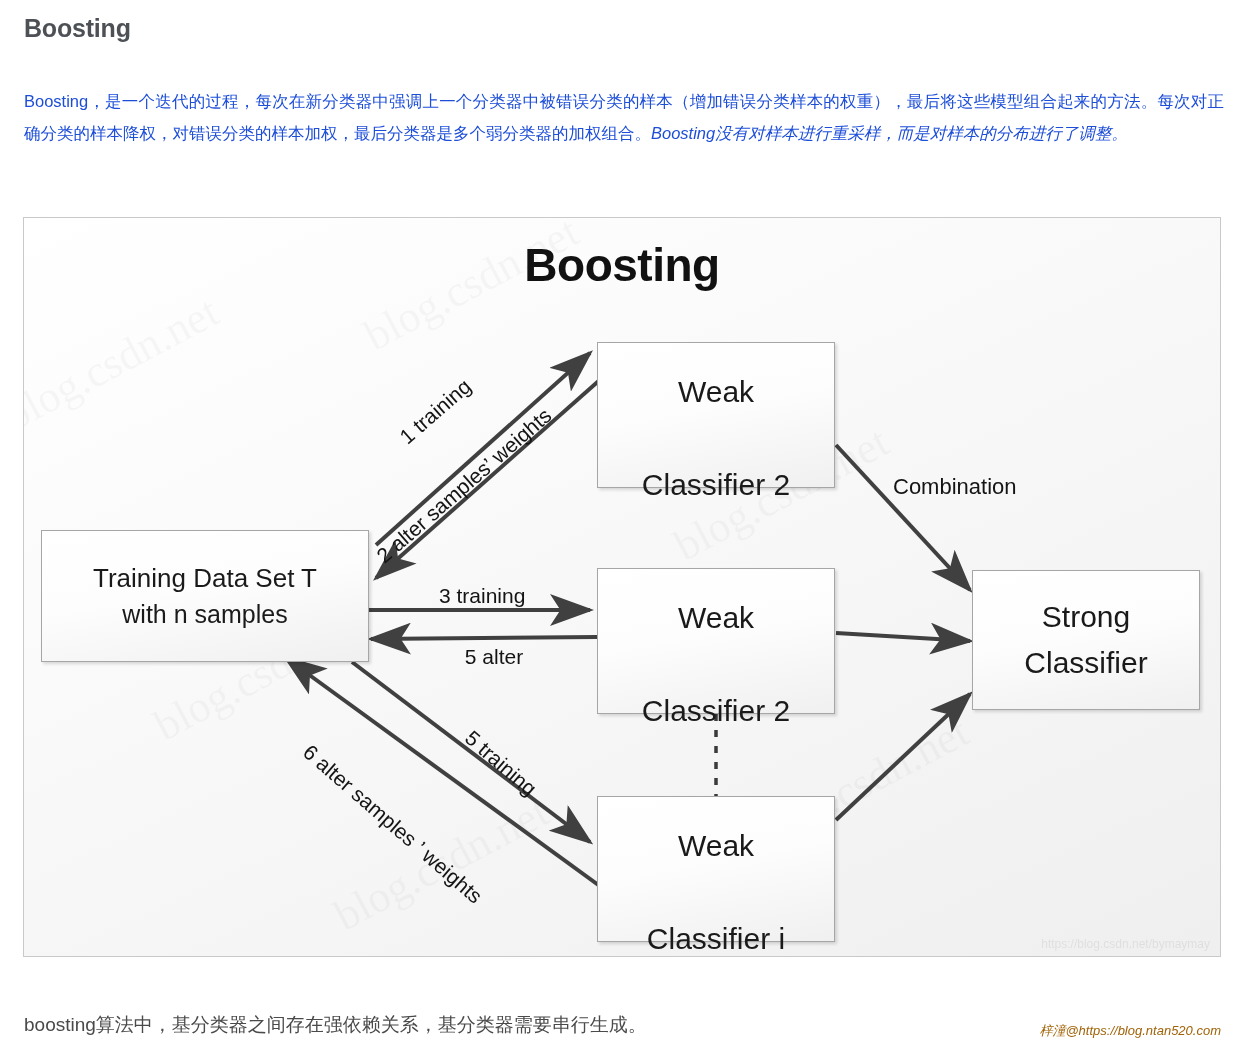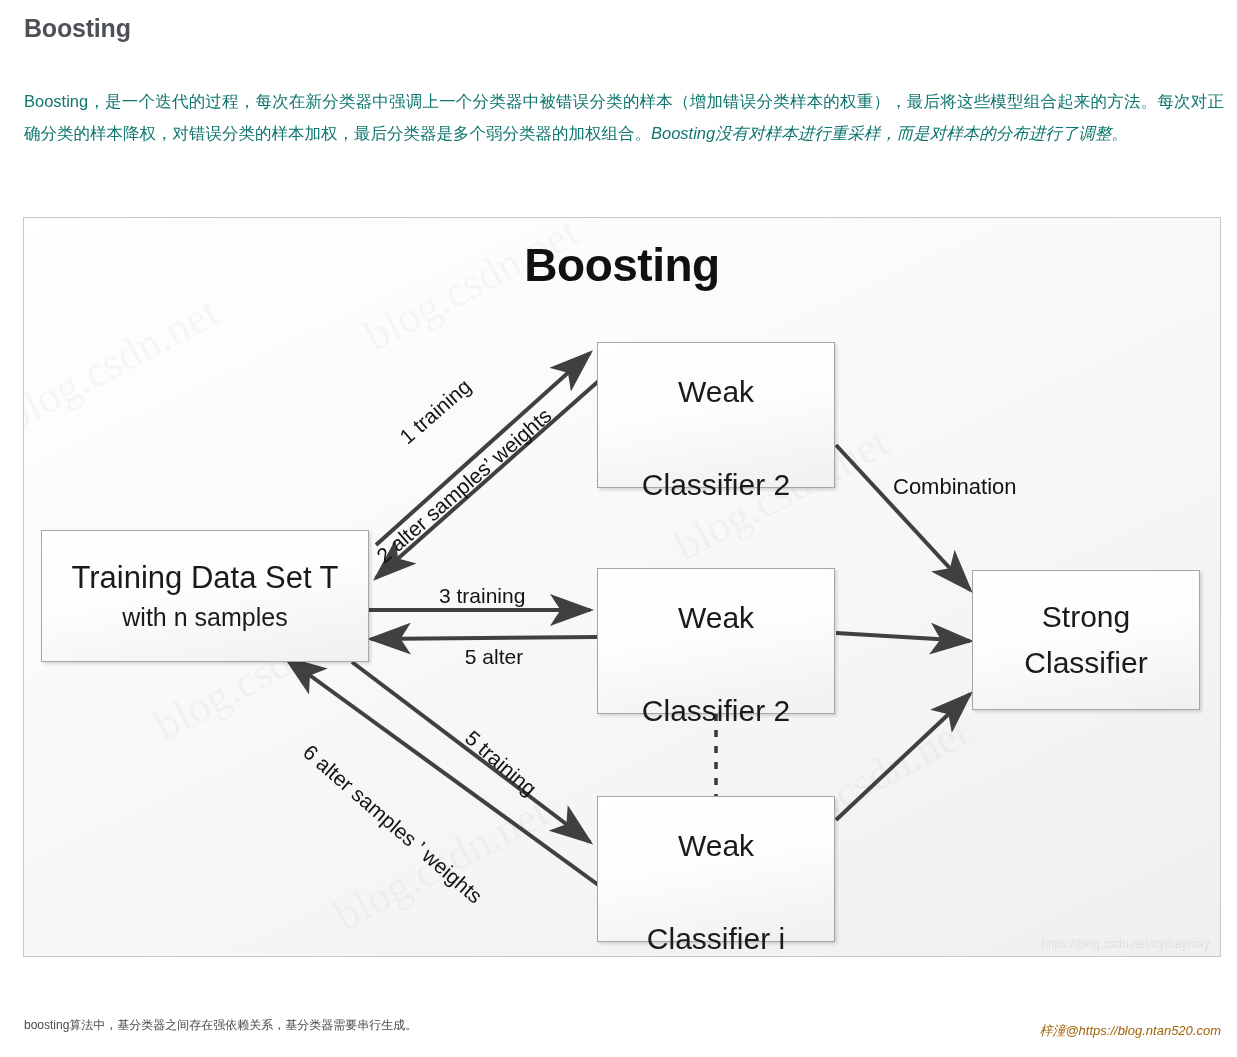--- a/index.html
+++ b/index.html
@@ -28,21 +28,21 @@
   }
 
   
   #intro-paragraph {
     position: absolute;
     left: 24px;
     top: 68px;
     width: 1200px;
     font-size: 16.5px;
     line-height: 32px;
-    color: #0f766e;
+    color: #1d4ed8;
     text-align: justify;
     text-justify: inter-character;
   }
   #intro-paragraph .em {
     font-style: italic;
   }
 
   
   #figure-frame {
     position: absolute;
@@ -122,21 +122,21 @@
   }
   .node .ln {
     line-height: 1.42;
     white-space: nowrap;
   }
 
   #node-training-set {
     left: 17px;  top: 312px;
     width: 328px; height: 132px;
   }
-  #node-training-set .ln1 { font-size: 31px; }
+  #node-training-set .ln1 { font-size: 26px; }
   #node-training-set .ln2 { font-size: 25px; }
 
   #node-weak-1 {
     left: 573px; top: 124px;
     width: 238px; height: 146px;
     font-size: 30px;
   }
   #node-weak-2 {
     left: 573px; top: 350px;
     width: 238px; height: 146px;
@@ -197,21 +197,21 @@
     left: 826px; top: 256px;
     font-size: 22px;
     margin-left: 43px;
   }
 
   
   #footer-note {
     position: absolute;
     left: 24px;
     top: 1012px;
-    font-size: 12px;
+    font-size: 19px;
     color: #4a4a4a;
     line-height: 26px;
   }
   #footer-watermark {
     position: absolute;
     right: 16px;
     top: 1022px;
     font-size: 13px;
     color: #a16207;
     font-family: "Liberation Sans", sans-serif;

